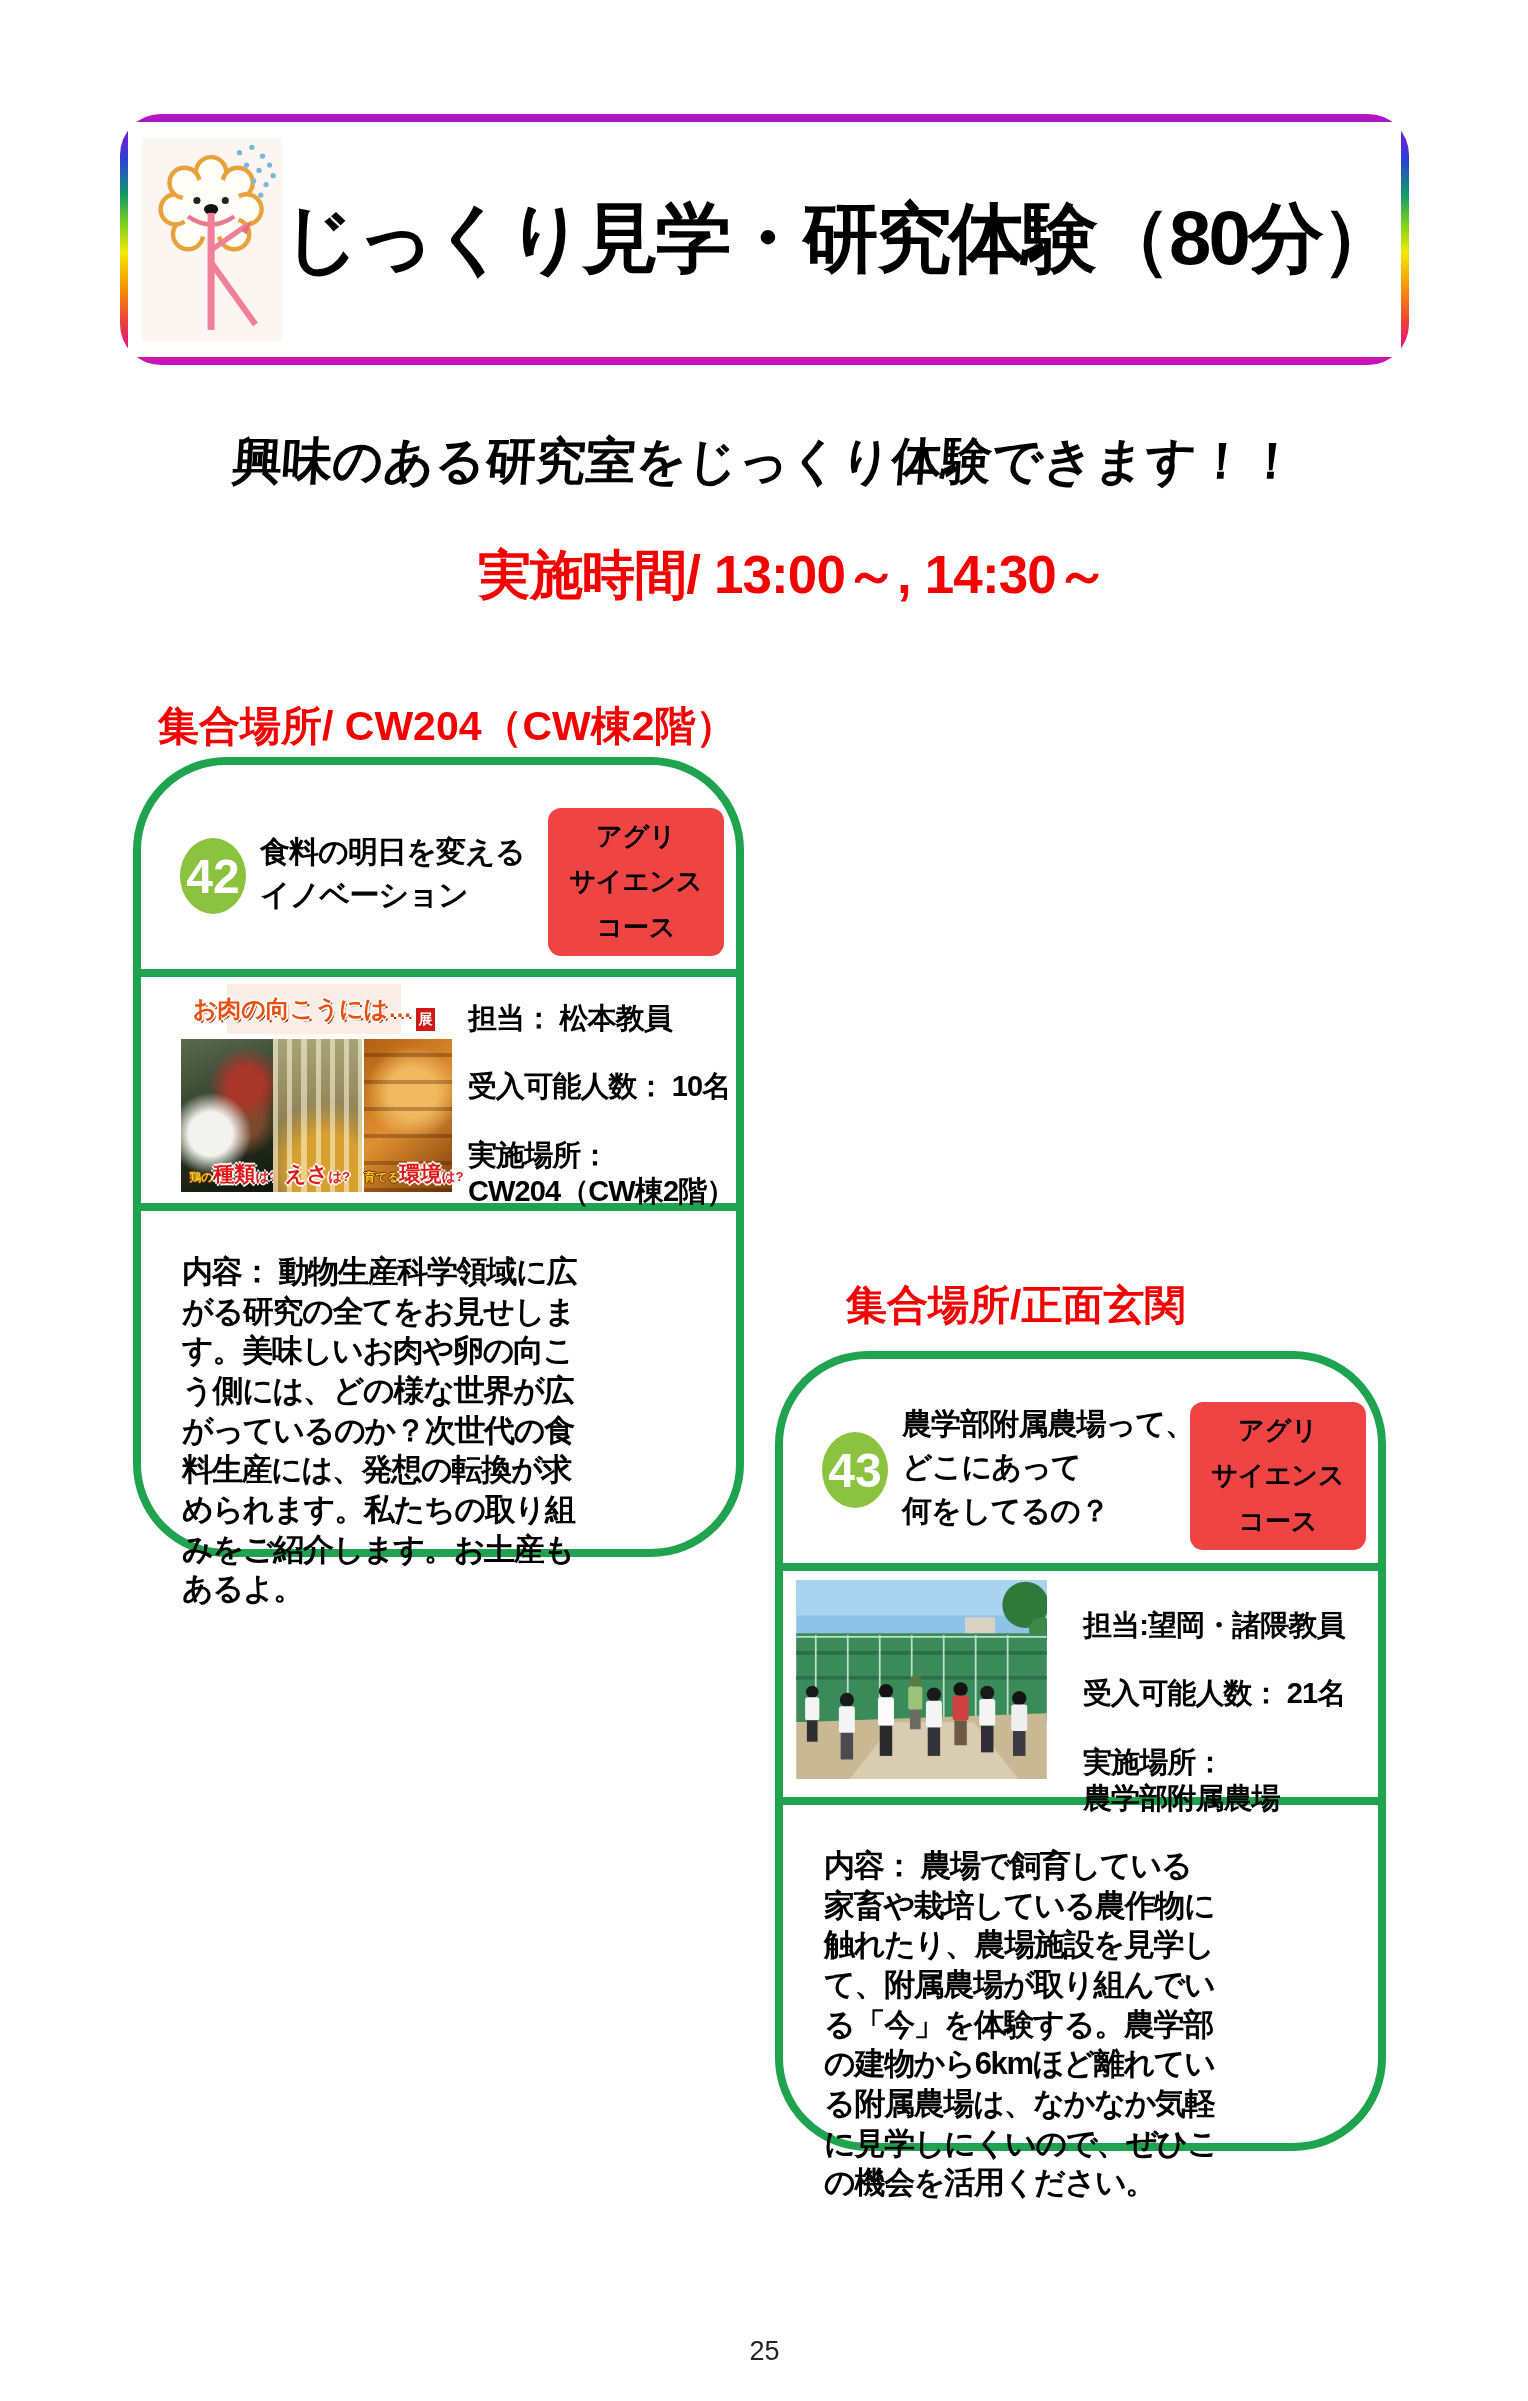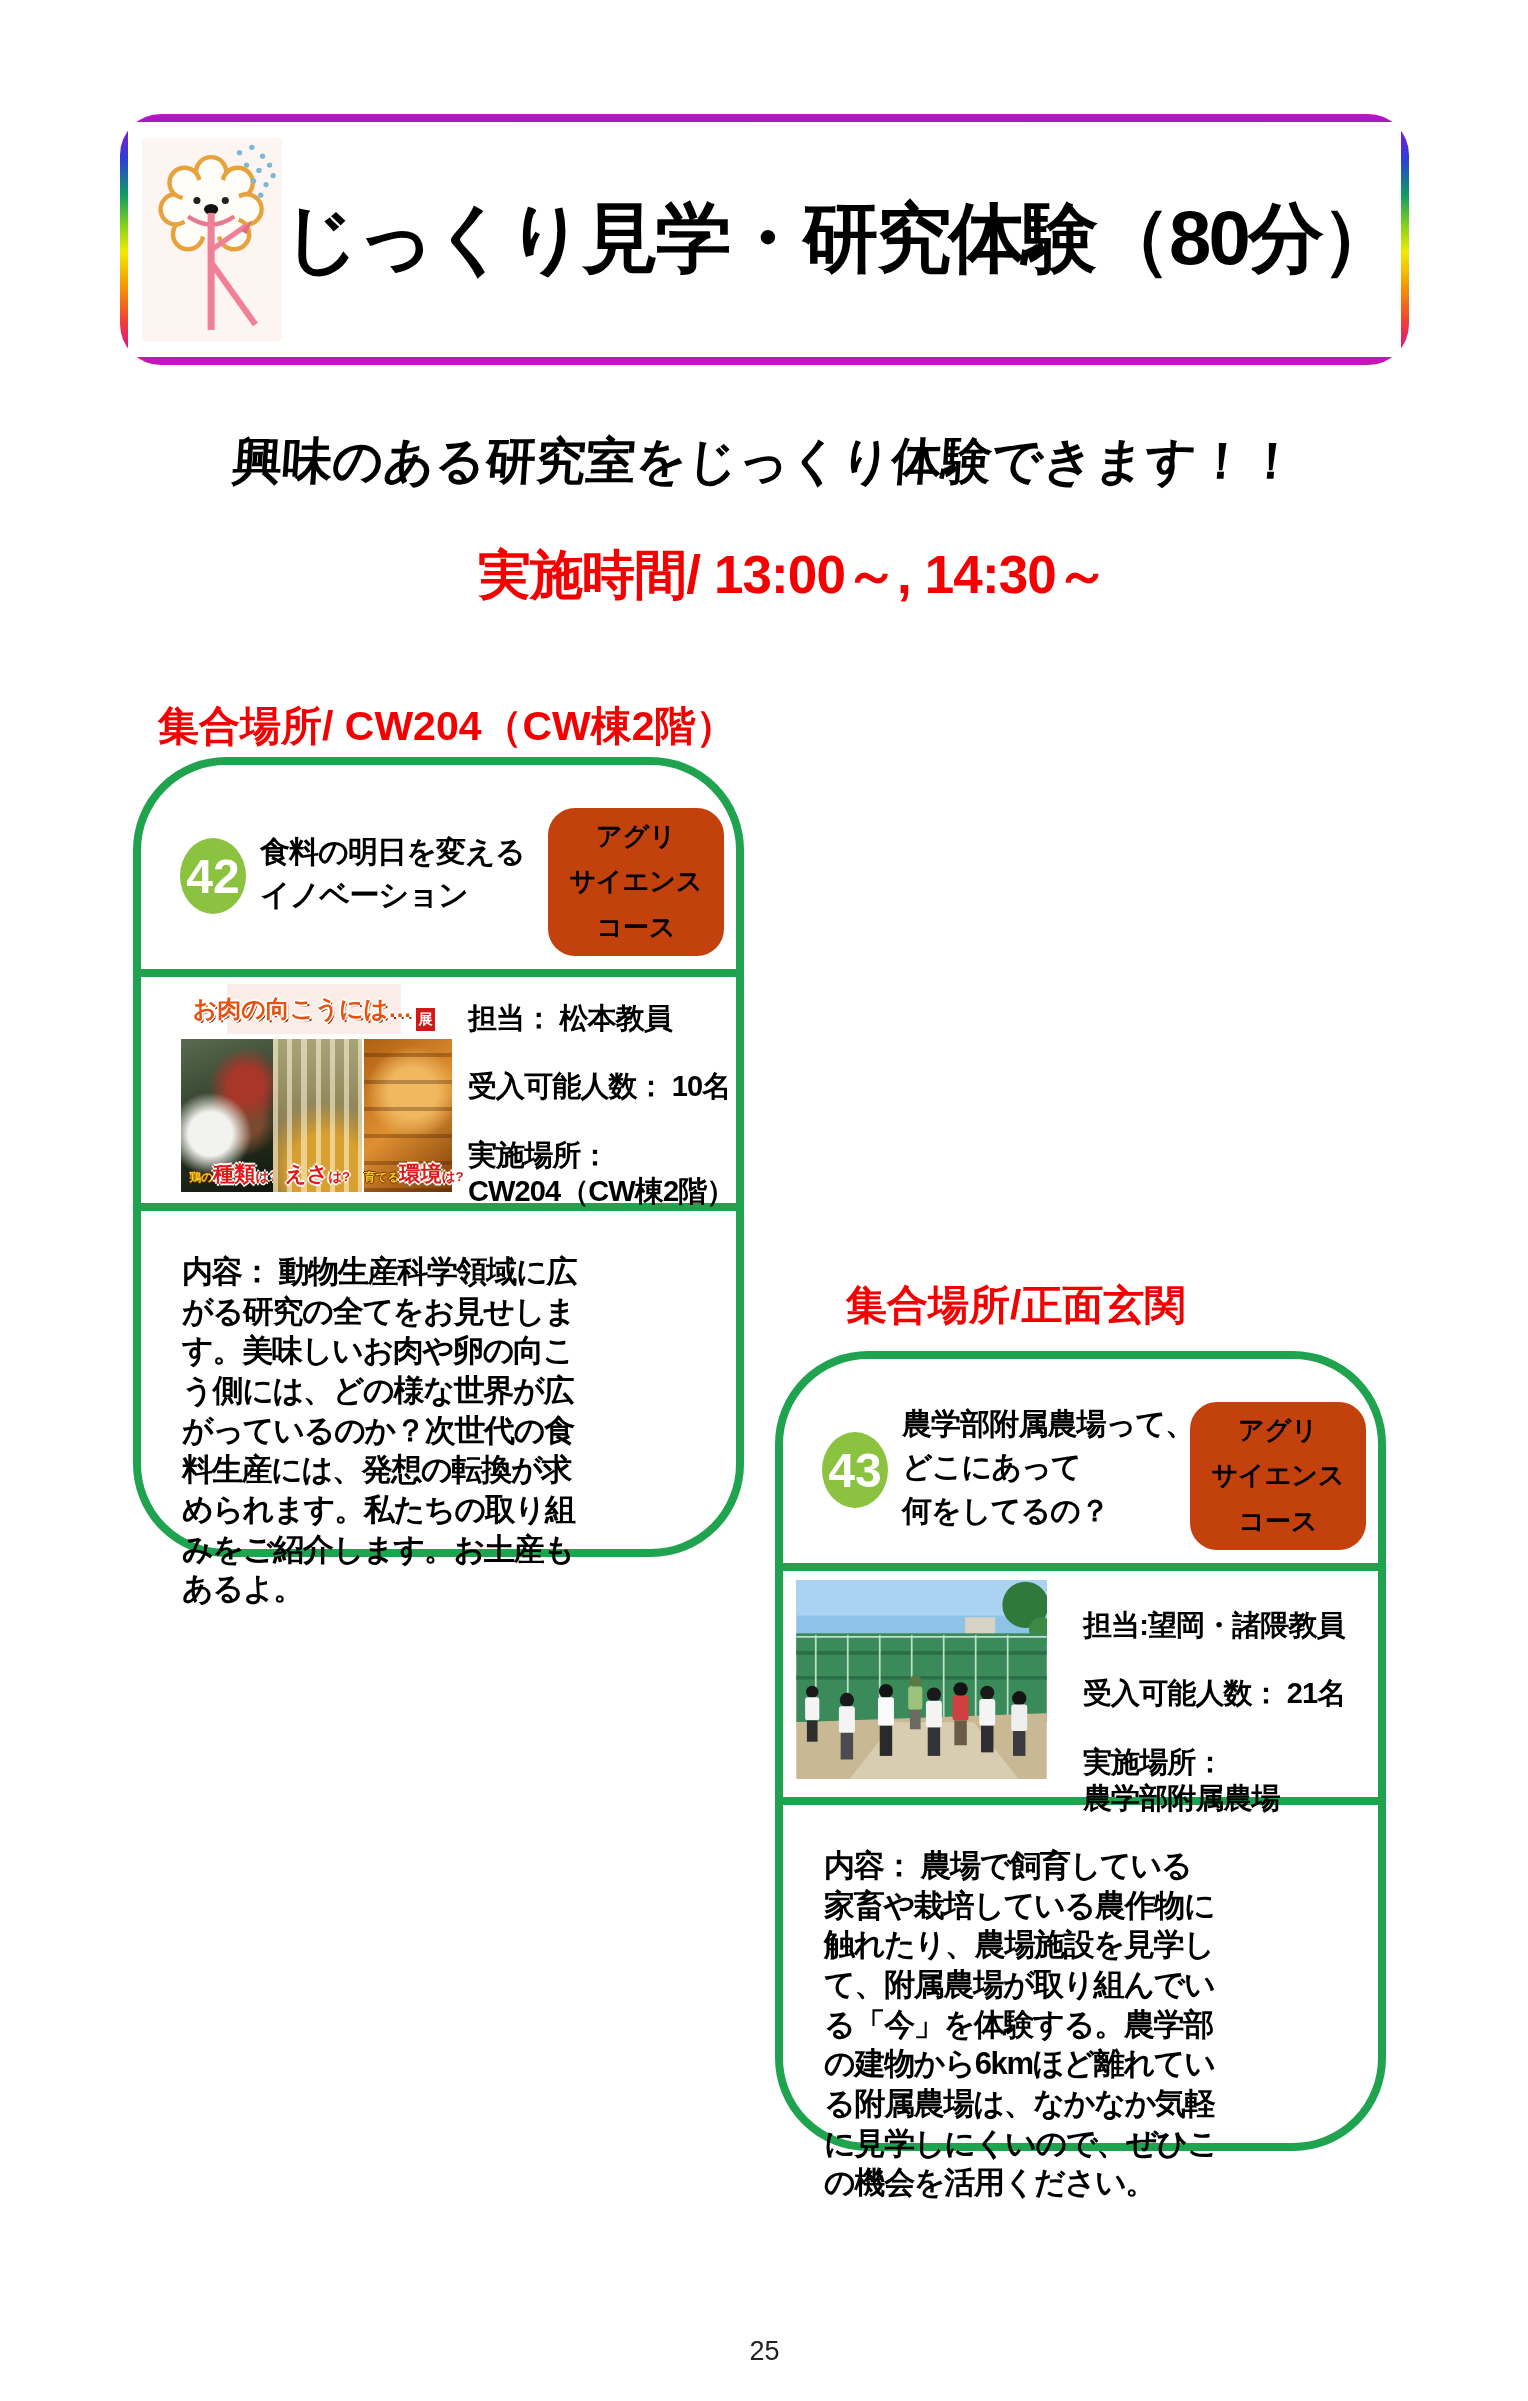--- a/index.html
+++ b/index.html
@@ -56,21 +56,21 @@
     background:#8bc340; border-radius:50%;
     display:flex; align-items:center; justify-content:center;
     color:#fff; font-size:48px; font-weight:900;
   }
   .card-title { position:absolute; left:119px; top:6px; height:204px;
     display:flex; flex-direction:column; justify-content:center;
     font-size:30px; font-weight:900; color:#000; line-height:1.45;
     letter-spacing:-0.9px; white-space:nowrap; }
   .course-badge {
     position:absolute; left:407px; top:43px; width:176px; height:148px;
-    background:#c2410c; border-radius:27px;
+    background:#ef4444; border-radius:13px;
     display:flex; flex-direction:column; align-items:center; justify-content:center;
     font-size:26px; font-weight:900; color:#000; line-height:1.75; letter-spacing:0;
   }
 
   .mid-row { position:absolute; left:0; top:212px; width:595px; height:227px; }
   .info-col { position:absolute; font-size:29px; font-weight:900; color:#000;
               line-height:1.25; letter-spacing:-0.9px; white-space:nowrap; }
   .info-col .gap1 { margin-top:32px; }
   .info-col .gap2 { margin-top:32px; }
 

